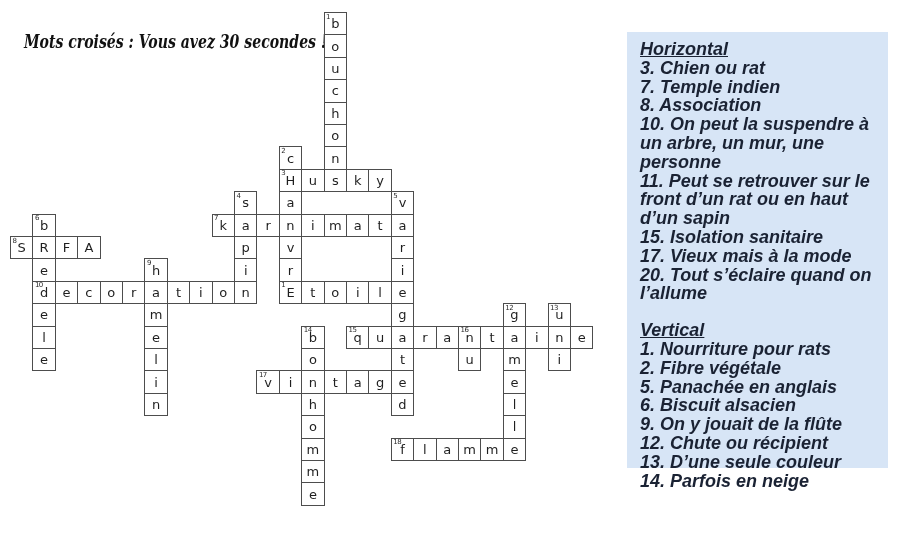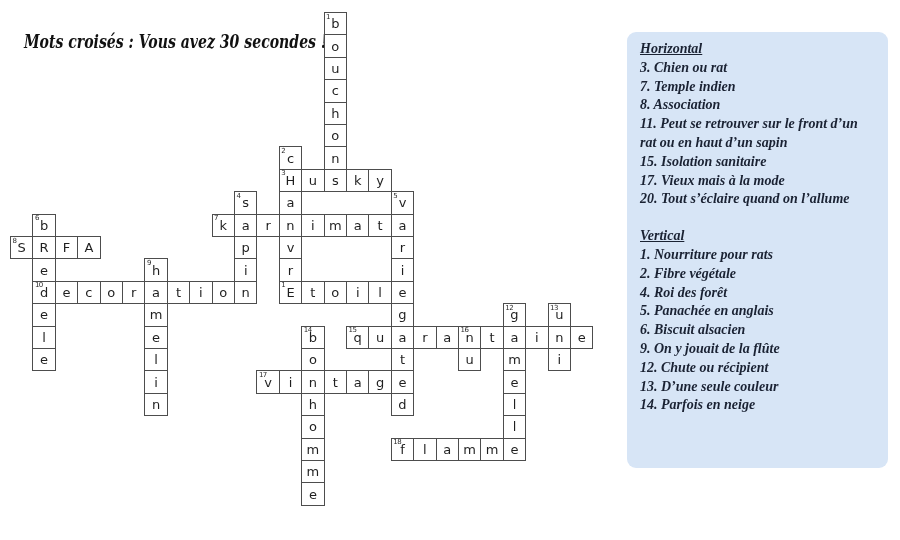--- a/index.html
+++ b/index.html
@@ -24,22 +24,22 @@
     font-family:"DejaVu Sans",sans-serif;
   }
   .cell .num{
     position:absolute;top:0.5px;left:1.5px;font-size:7px;line-height:1;
     color:#2a2a2a;letter-spacing:-0.5px;
   }
   .panel{
     position:absolute;left:627px;top:32px;width:261px;height:436px;
     box-sizing:border-box;background:var(--panel-bg,#d7e5f6);
     padding:8px 13px 8px 13px;
-    font-family:Liberation Serif, serif;font-style:italic;font-weight:bold;
-    font-size:14px;line-height:18.8px;color:var(--panel-text,#1a2233);border-radius:9px;
+    font-family:Liberation Sans, sans-serif;font-style:italic;font-weight:bold;
+    font-size:18px;line-height:18.8px;color:var(--panel-text,#1a2233);
   }
   .clue-heading{text-decoration:underline;}
   .section-gap{height:18px;}
   .clue{white-space:normal;}
 </style>
 </head>
 <body>
 
 <div class="title">Mots croisés : Vous avez 30 secondes !</div>
 
@@ -375,31 +375,31 @@
       <span class="letter">m</span>
     </div>
   </div>
 
 <div class="panel">
   <div class="clue-heading">Horizontal</div>
   <div id="hlist">
       <div class="clue">3. Chien ou rat</div>
       <div class="clue">7. Temple indien</div>
       <div class="clue">8. Association</div>
+      <div class="clue">10. On peut la suspendre à un arbre, un mur, une personne</div>
       <div class="clue">11. Peut se retrouver sur le front d’un rat ou en haut d’un sapin</div>
       <div class="clue">15. Isolation sanitaire</div>
       <div class="clue">17. Vieux mais à la mode</div>
       <div class="clue">20. Tout s’éclaire quand on l’allume</div>
     </div>
   <div class="section-gap"></div>
   <div class="clue-heading">Vertical</div>
   <div id="vlist">
       <div class="clue">1. Nourriture pour rats</div>
       <div class="clue">2. Fibre végétale</div>
-      <div class="clue">4. Roi des forêt</div>
       <div class="clue">5. Panachée en anglais</div>
       <div class="clue">6. Biscuit alsacien</div>
       <div class="clue">9. On y jouait de la flûte</div>
       <div class="clue">12. Chute ou récipient</div>
       <div class="clue">13. D’une seule couleur</div>
       <div class="clue">14. Parfois en neige</div>
     </div>
 </div>
 
 </body></html>

